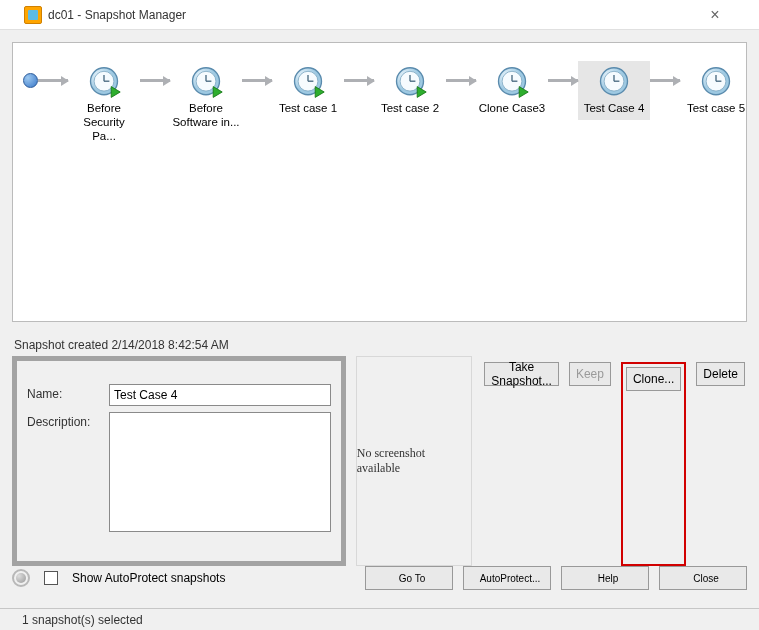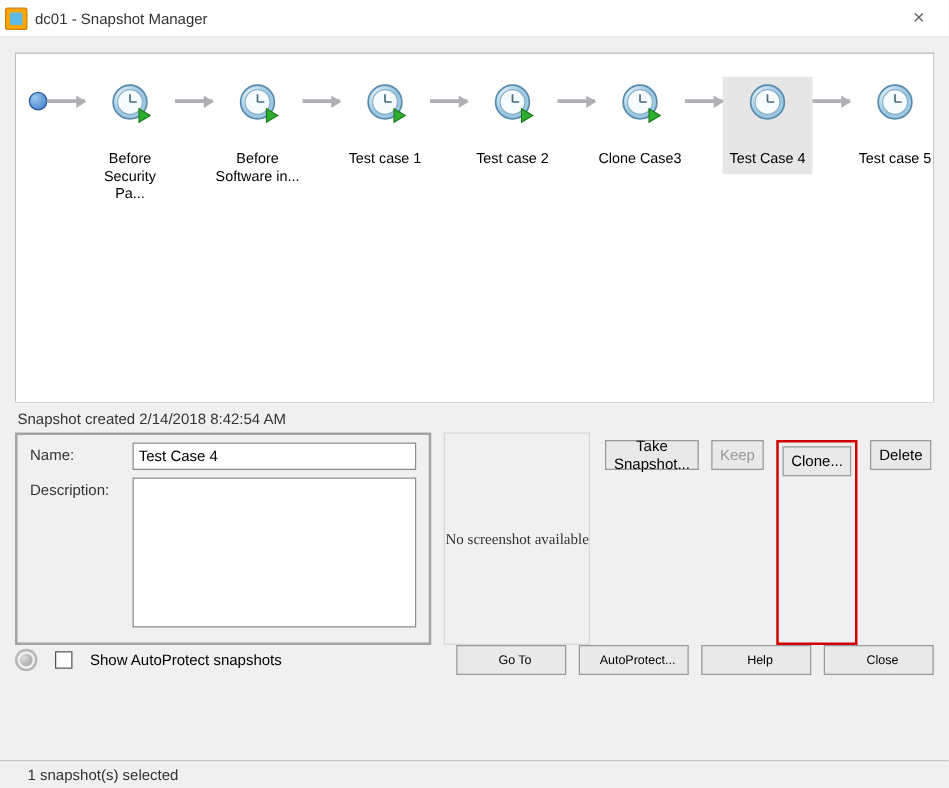--- a/index.html
+++ b/index.html
@@ -11,21 +11,21 @@
     width: 759px;
     height: 630px;
     overflow: hidden;
     position: relative;
   }
   .titlebar {
     height: 30px;
     background: #fff;
     display: flex;
     align-items: center;
-    padding: 0 4px;
+    padding: 0 24px;
     border-bottom: 1px solid #e0e0e0;
   }
   .app-icon {
     width: 18px; height: 18px;
     background: #ffa500;
     border: 1px solid #d08000;
     border-radius: 2px;
     position: relative;
     margin-right: 6px;
   }
@@ -85,33 +85,33 @@
     padding:4px 2px;
     text-align:center;
   }
   .snap.selected { background:#e6e6e6; }
   .clock {
     width:36px;height:36px;position:relative;
   }
   .clock svg { width:36px;height:36px; }
   .snap-label {
     font-size:11.5px; color:#000; line-height:1.2;
-    margin-top:20px; word-break:break-word;
+    margin-top:1px; word-break:break-word;
   }
   .fieldset-label {
     font-size:12px;color:#333;
-    padding:6px 0 2px 2px;
+    padding:16px 0 2px 2px;
   }
   .details-row {
     display:flex; gap:10px; margin-top:2px;
   }
   .form-col {
     width:476px;
-    border:2px solid #a3a3a3;
-    padding:6px 10px;
+    border:5px solid #a3a3a3;
+    padding:23px 10px;
   }
   .form-row { display:flex; align-items:flex-start; margin-bottom:6px;}
   .form-label { width:82px; padding-top:3px;font-size:12px;color:#333;}
   .txt-input {
     flex:1;height:22px;border:1px solid #8a8a8a;
     padding:0 4px;font-family:inherit;font-size:12px;background:#fff;
   }
   .txt-area {
     flex:1;height:120px;border:1px solid #8a8a8a;
     padding:2px 4px;font-family:inherit;font-size:12px;background:#fff;resize:none;

